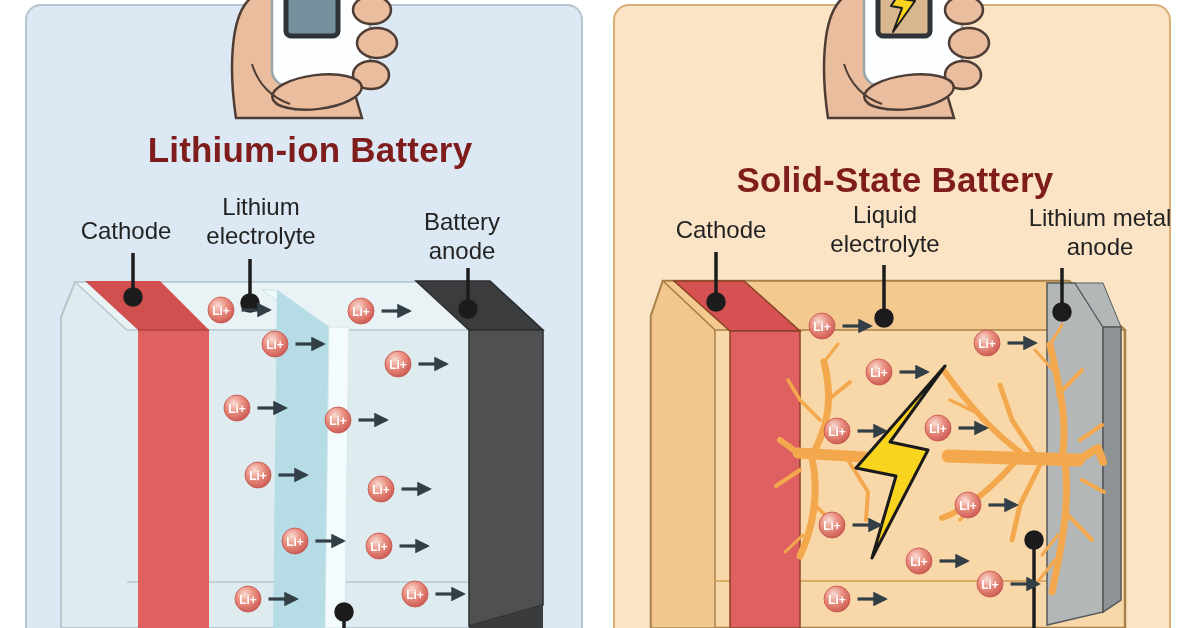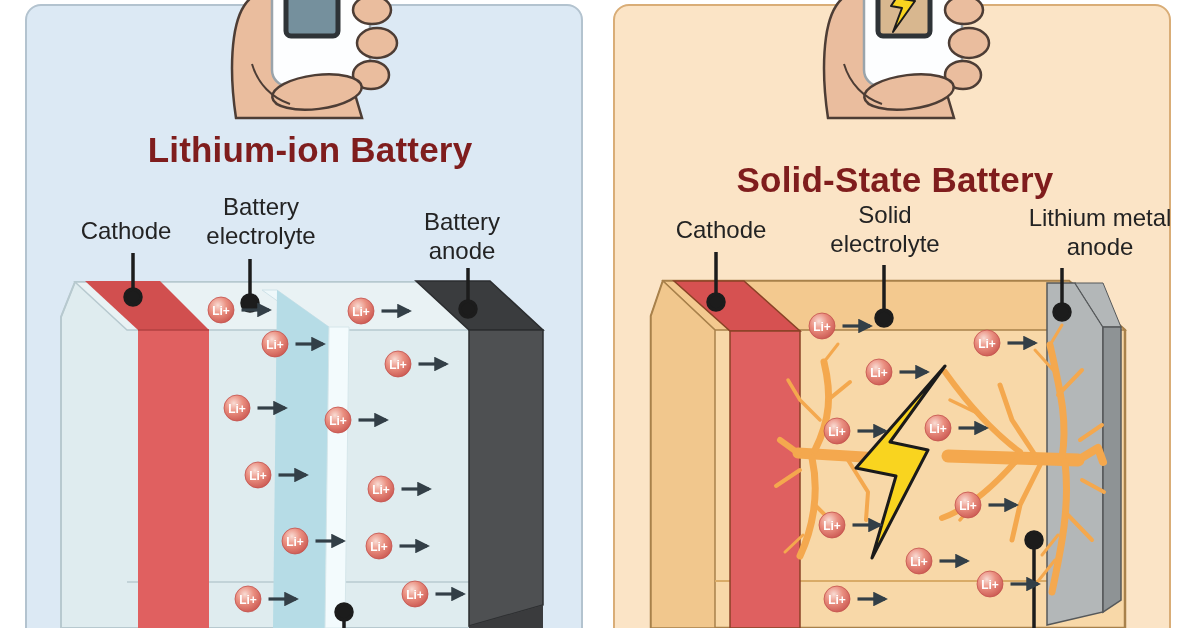--- a/index.html
+++ b/index.html
@@ -277,18 +277,18 @@
       <polygon points="320,-26 299,6 310,8 301,32 323,1 311,-1" stroke="#1a1a1a" stroke-width="2" stroke-linejoin="round" fill="#f9d41f"></polygon>
       <use href="#hp-over"></use>
     </g>
   </g>
 </svg>
 
 <div class="txt title" style="left:310px;top:150px;">Lithium-ion Battery</div>
 <div class="txt title" style="left:895px;top:150px;margin-top:30px;">Solid-State Battery</div>
 
 <div class="txt" style="left:126px;top:231px;width:150px;">Cathode</div>
-<div class="txt" style="left:261px;top:221px;width:140px;">Battery electrolyte</div>
+<div class="txt" style="left:261px;top:221px;width:140px;">Lithium electrolyte</div>
 <div class="txt" style="left:462px;top:236px;width:120px;">Battery anode</div>
 
 <div class="txt" style="left:721px;top:230px;width:150px;">Cathode</div>
-<div class="txt" style="left:885px;top:229px;width:140px;">Solid electrolyte</div>
+<div class="txt" style="left:885px;top:229px;width:140px;">Liquid electrolyte</div>
 <div class="txt" style="left:1100px;top:232px;width:170px;">Lithium metal anode</div>
 
 </body></html>

